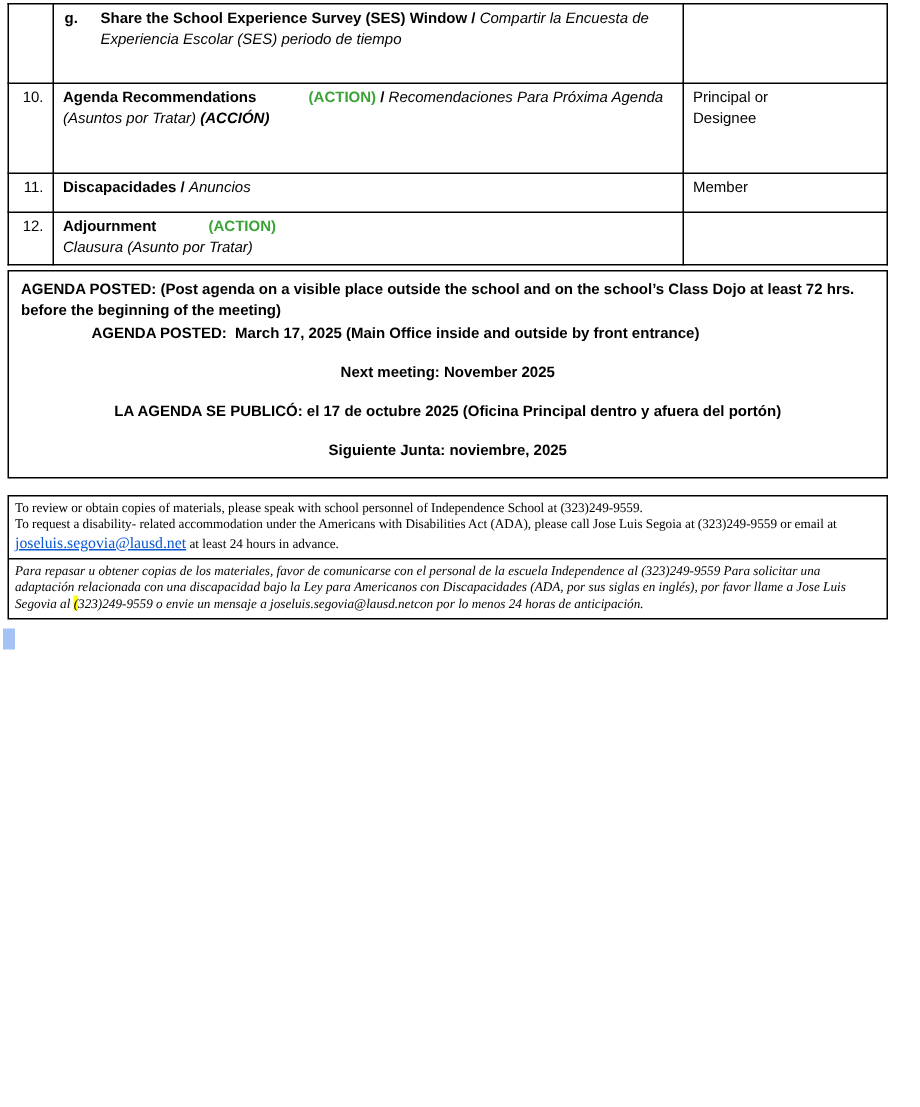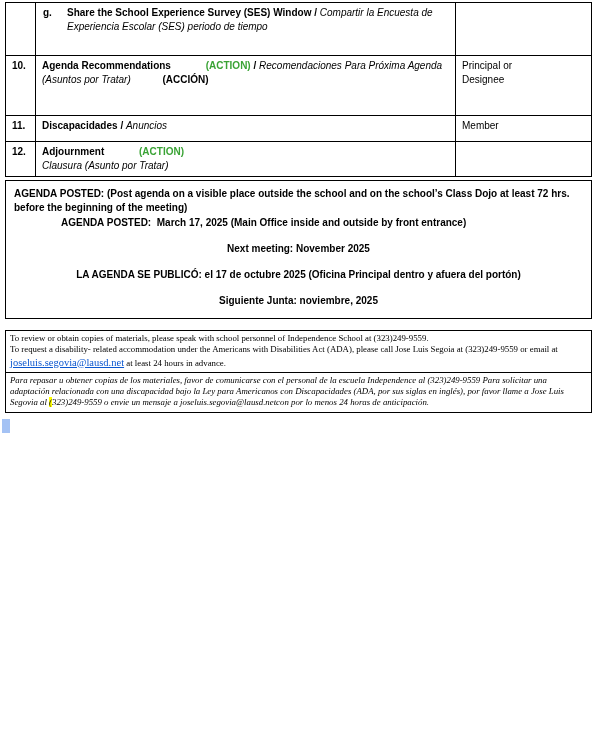--- a/index.html
+++ b/index.html
@@ -8,31 +8,31 @@
     font-family:"Liberation Sans",sans-serif;color:#000;
   }
   .doc{position:absolute;left:5px;top:2px;width:587px;}
 
   
   table.agenda{border-collapse:collapse;width:100%;table-layout:fixed;}
   table.agenda td{
     border:1px solid #000;vertical-align:top;
     font-size:10px;line-height:1.4;padding:3px 6px;
   }
-  td.num-cell{padding-left:12px;font-weight:bold;}
+  td.num-cell{padding-left:12px;font-weight:normal;text-align:right;}
   .h-g{height:46px;}
   .h-10{height:53px;}
   .h-11{height:19px;}
   .h-12{height:28px;}
   .sub-item{display:flex;padding-left:1px;}
   .sub-item .letter{width:24px;flex:none;font-weight:bold;}
   .sub-item .txt{flex:1;}
   .bold{font-weight:bold;}
   .italic{font-style:italic;}
-  .bold-italic{font-weight:bold;margin-left:29px;}
+  .bold-italic{font-weight:bold;font-style:italic;}
   .action{color:#3aa335;font-weight:bold;padding-left:32px;}
   .resp{width:70px;}
 
   
   .posted-box{
     border:1px solid #000;margin-top:3px;
     padding:6px 8px 10px 8px;font-weight:bold;font-size:10px;line-height:1.4;
   }
   .posted-line2{padding-left:47px;margin-top:1px;white-space:pre-wrap;}
   .posted-center{text-align:center;margin-top:12px;}

